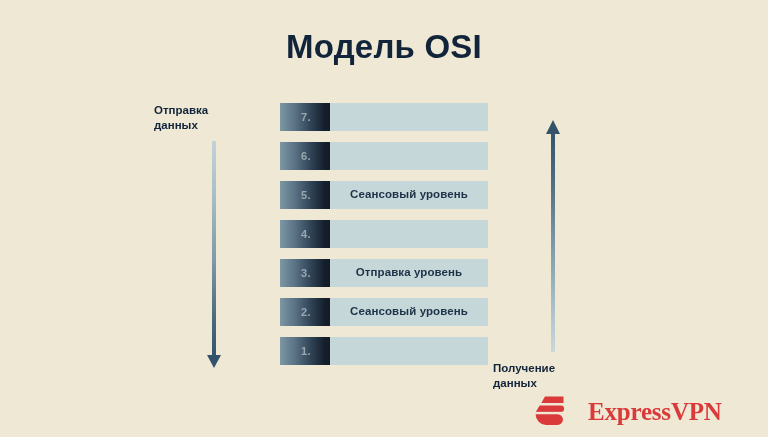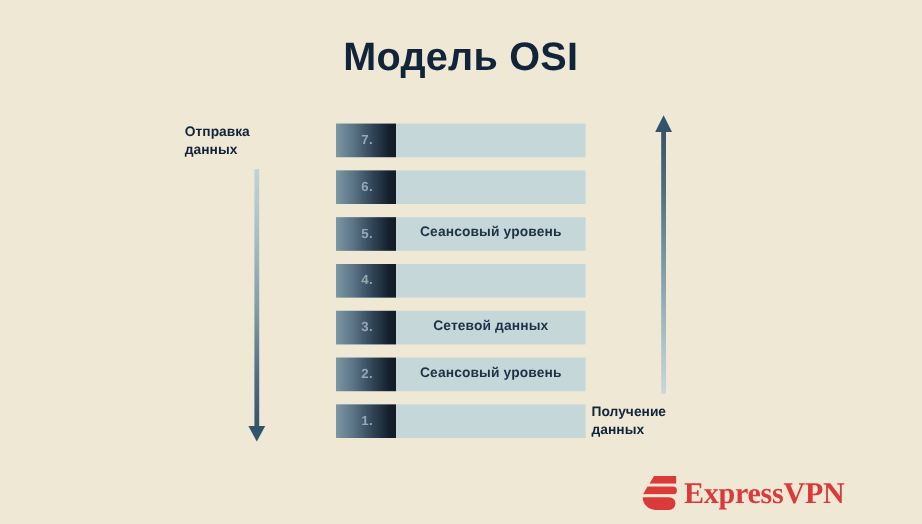--- a/index.html
+++ b/index.html
@@ -80,21 +80,21 @@
     color:#1d3246;
     letter-spacing:0.1px;
     white-space:nowrap;
     line-height:1;
   }
 
   
   .arrow-wrap { position:absolute; }
 
   #send-arrow-wrap  { left:154px; top:103px; width:120px; height:270px; }
-  #recv-arrow-wrap  { left:493px; top:92px; width:120px; height:275px; }
+  #recv-arrow-wrap  { left:493px; top:116px; width:120px; height:275px; }
 
   .arrow-caption {
     position:absolute;
     left:0; right:0;
     font-size:11.5px;
     font-weight:bold;
     color:#12243a;
     line-height:15px;
   }
   #send-caption { top:0px; }
@@ -102,21 +102,21 @@
 
   .arrow-svg { position:absolute; left:0; top:0; }
 
   
   #logo {
     position:absolute;
     left:533px;
     top:394px;
     display:flex;
     align-items:center;
-    gap:3px;
+    gap:21px;
   }
   #logo-mark { display:block; }
   #logo-word {
     font-family:"Liberation Serif", serif;
     font-size:25px;
     font-weight:bold;
     color:#da3a3a;
     letter-spacing:-0.2px;
     line-height:1;
   }
@@ -153,21 +153,21 @@
     <div class="layer-badge">
       <span class="layer-num">4.</span>
     </div>
   </div>
 
   <div class="layer-row">
     <div class="layer-badge">
       <span class="layer-num">3.</span>
     </div>
     <div class="layer-body">
-      <span class="layer-label">Сетевой данных</span>
+      <span class="layer-label">Отправка уровень</span>
     </div>
   </div>
 
   <div class="layer-row">
     <div class="layer-badge">
       <span class="layer-num">2.</span>
     </div>
     <div class="layer-body">
       <span class="layer-label">Сеансовый уровень</span>
     </div>

